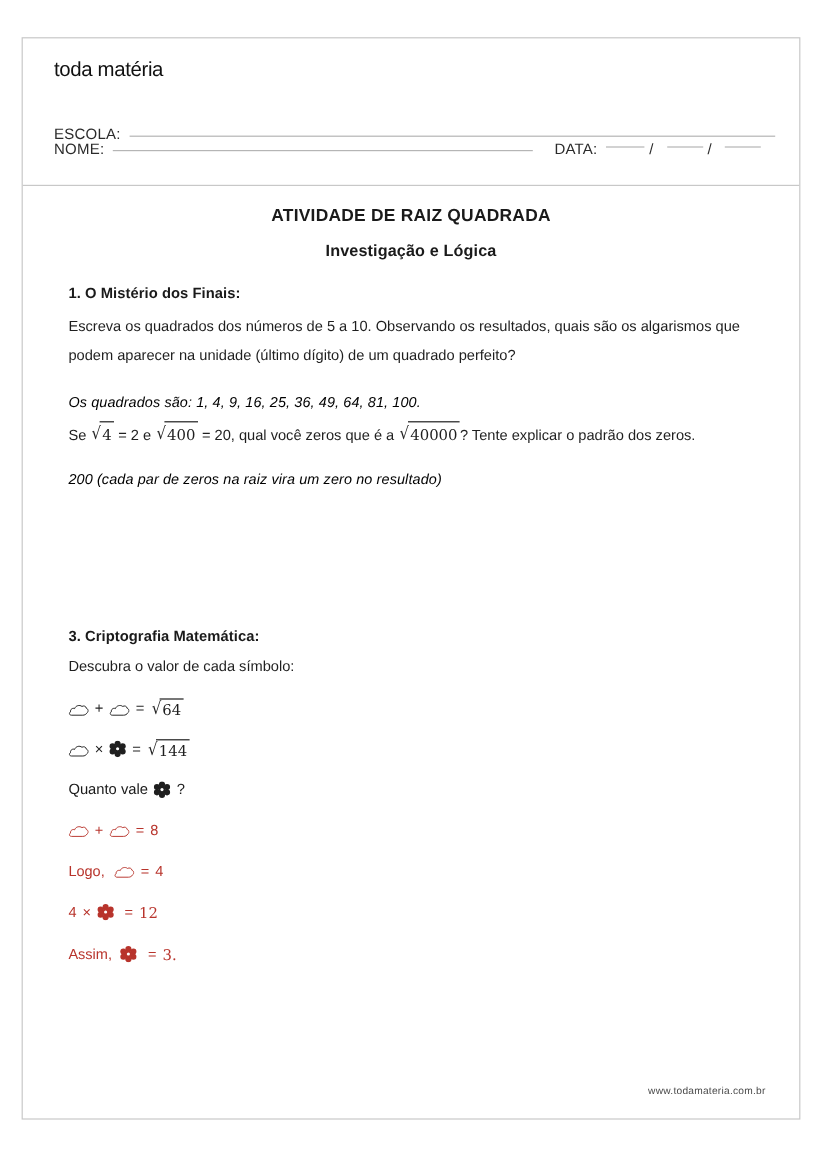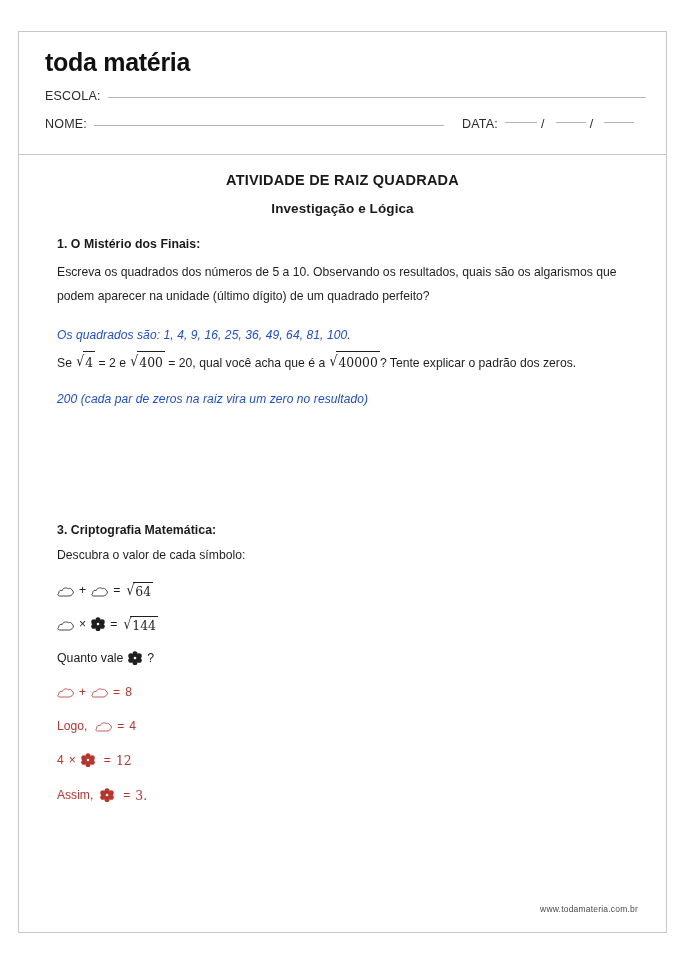--- a/index.html
+++ b/index.html
@@ -30,35 +30,35 @@
   .header {
     position: relative;
     height: 123px;
     border-bottom: 1px solid #c8c8c8;
     box-sizing: border-box;
   }
   .brand {
     position: absolute;
     left: 26px;
     top: 16px;
-    font-size: 25px;
-    font-weight: bold;
+    font-size: 17px;
+    font-weight: normal;
     letter-spacing: -0.3px;
     color: #111;
   }
   .field-row {
     position: absolute;
     left: 26px;
     display: flex;
     align-items: baseline;
     font-size: 12.5px;
     color: #2b2b2b;
     letter-spacing: 0.2px;
   }
-  .field-escola { top: 57px; width: 600px; }
+  .field-escola { top: 73px; width: 600px; }
   .field-nome   { top: 85px; width: 600px; }
 
   .field-label { white-space: nowrap; }
   .rule {
     border-bottom: 1px solid #b5b5b5;
     height: 0;
     margin-left: 7px;
     flex: 1 1 auto;
     transform: translateY(-2px);
   }
@@ -105,21 +105,21 @@
   }
   .q-body {
     font-size: 12.2px;
     line-height: 2.0;
     margin-top: 9px;
     color: #1f1f1f;
   }
   .answer {
     font-size: 12px;
     font-style: italic;
-    color: #1d4ed8;
+    color: #000000;
     margin-top: 19px;
     letter-spacing: 0.1px;
   }
   .answer.tight { margin-top: 17px; }
 
   
   .math {
     font-family: "DejaVu Serif", "Liberation Serif", serif;
     font-style: normal;
     font-size: 12.4px;
@@ -226,21 +226,21 @@
         <div class="q-body">Escreva os quadrados dos números de 5 a 10. Observando os resultados, quais são os algarismos que podem aparecer na unidade (último dígito) de um quadrado perfeito?</div>
         <div class="answer">Os quadrados são: 1, 4, 9, 16, 25, 36, 49, 64, 81, 100.</div>
       </div>
 
       <div>
         <div class="q-body" style="line-height:1.6;">
           <span>Se</span>
           <span class="math sqrt"><span class="radsym">√</span><span class="radicand">4</span></span>
           <span>= 2 e</span>
           <span class="math sqrt"><span class="radsym">√</span><span class="radicand">400</span></span>
-          <span>= 20, qual você acha que é a</span>
+          <span>= 20, qual você zeros que é a</span>
           <span class="math sqrt"><span class="radsym">√</span><span class="radicand">40000</span></span><span>? Tente explicar o padrão dos zeros.</span>
         </div>
         <div class="answer">200 (cada par de zeros na raiz vira um zero no resultado)</div>
       </div>
 
       <div class="spacer-block"></div>
 
       <div>
         <div class="q-head">3. Criptografia Matemática:</div>
         <div class="q-body" style="line-height:1.6;">Descubra o valor de cada símbolo:</div>

